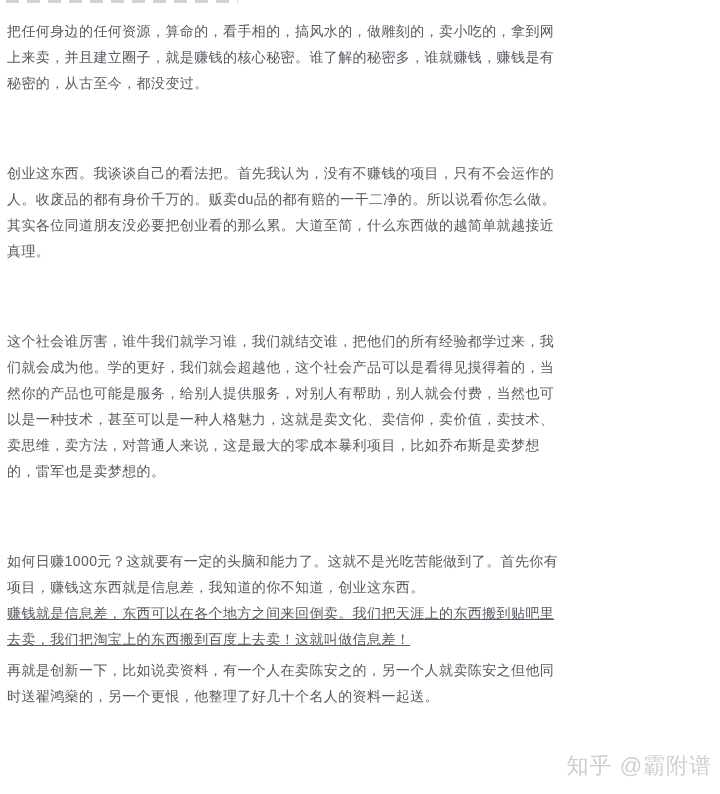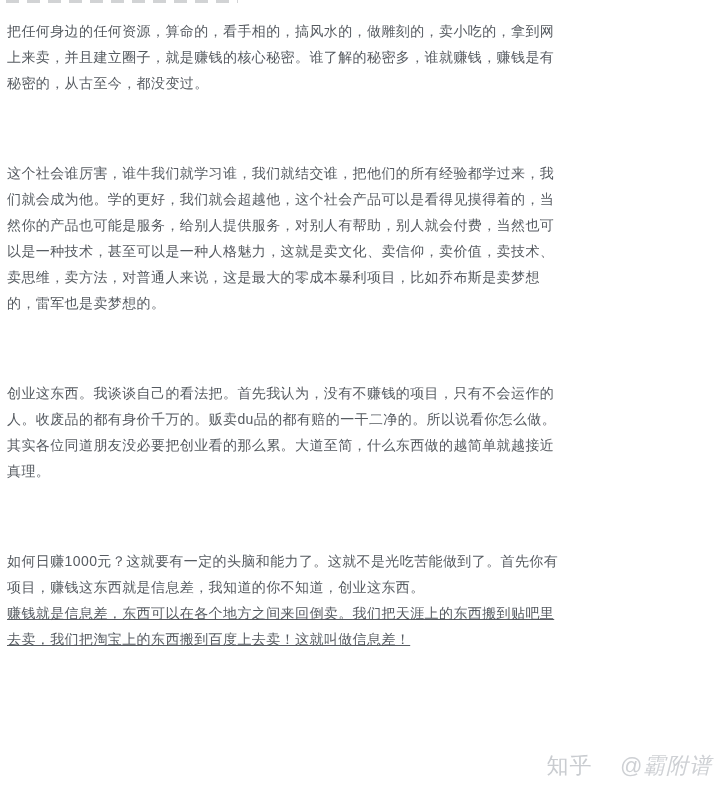--- a/index.html
+++ b/index.html
@@ -44,50 +44,52 @@
   .watermark {
     position: absolute;
     top: 751px;
     right: 8px;
     font-size: 22px;
     line-height: 30px;
     color: #c9ccd0;
     letter-spacing: 1px;
     white-space: nowrap;
   }
-  .watermark .handle { margin-left: 20px; opacity: 0.9; font-style: italic; }
+  .watermark .handle { margin-left: 0; opacity: 0.9; }
 </style>
 </head>
 <body>
 
 <div class="page">
 
   <div class="top-smudge"></div>
 
   <p class="para gap">把任何身边的任何资源，算命的，看手相的，搞风水的，做雕刻的，卖小吃的，拿到网
 上来卖，并且建立圈子，就是赚钱的核心秘密。谁了解的秘密多，谁就赚钱，赚钱是有
 秘密的，从古至今，都没变过。</p>
 
+  <p class="para gap">创业这东西。我谈谈自己的看法把。首先我认为，没有不赚钱的项目，只有不会运作的
+人。收废品的都有身价千万的。贩卖du品的都有赔的一干二净的。所以说看你怎么做。
+其实各位同道朋友没必要把创业看的那么累。大道至简，什么东西做的越简单就越接近
+真理。</p>
+
   <p class="para gap">这个社会谁厉害，谁牛我们就学习谁，我们就结交谁，把他们的所有经验都学过来，我
 们就会成为他。学的更好，我们就会超越他，这个社会产品可以是看得见摸得着的，当
 然你的产品也可能是服务，给别人提供服务，对别人有帮助，别人就会付费，当然也可
 以是一种技术，甚至可以是一种人格魅力，这就是卖文化、卖信仰，卖价值，卖技术、
 卖思维，卖方法，对普通人来说，这是最大的零成本暴利项目，比如乔布斯是卖梦想
 的，雷军也是卖梦想的。</p>
 
-  <p class="para gap">创业这东西。我谈谈自己的看法把。首先我认为，没有不赚钱的项目，只有不会运作的
-人。收废品的都有身价千万的。贩卖du品的都有赔的一干二净的。所以说看你怎么做。
-其实各位同道朋友没必要把创业看的那么累。大道至简，什么东西做的越简单就越接近
-真理。</p>
-
   <p class="para">如何日赚1000元？这就要有一定的头脑和能力了。这就不是光吃苦能做到了。首先你有
 项目，赚钱这东西就是信息差，我知道的你不知道，创业这东西。</p>
 
   <p class="para mid">赚钱就是信息差，东西可以在各个地方之间来回倒卖。我们把天涯上的东西搬到贴吧里
 去卖，我们把淘宝上的东西搬到百度上去卖！这就叫做信息差！</p>
 
+  <p class="para">再就是创新一下，比如说卖资料，有一个人在卖陈安之的，另一个人就卖陈安之但他同
+时送翟鸿燊的，另一个更恨，他整理了好几十个名人的资料一起送。</p>
 
   <div class="watermark">
     <span class="brand">知乎</span>
     <span class="handle">@霸附谱</span>
   </div>
 
 </div>
 
 </body></html>

